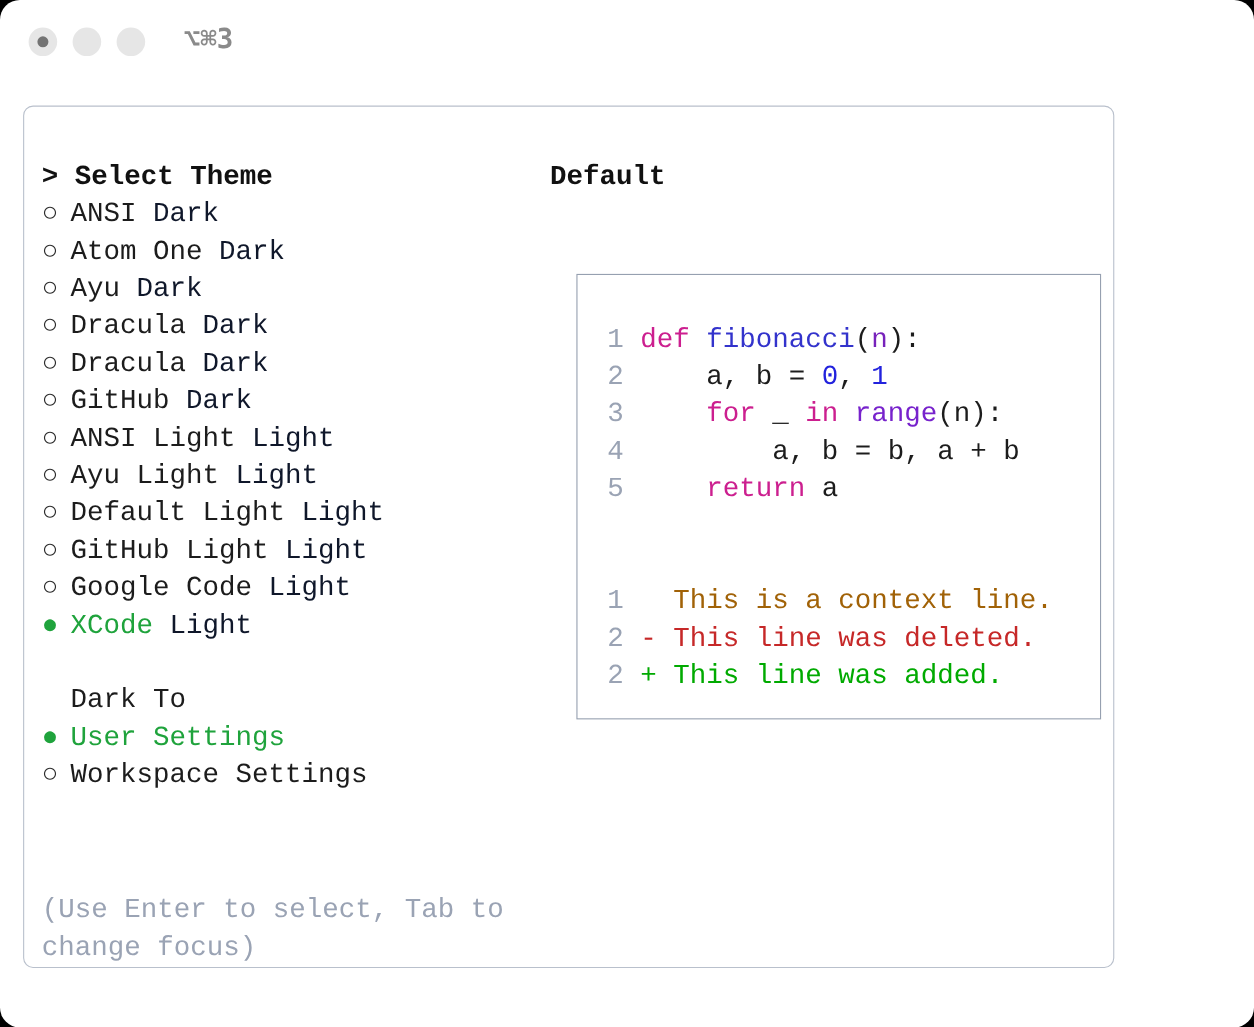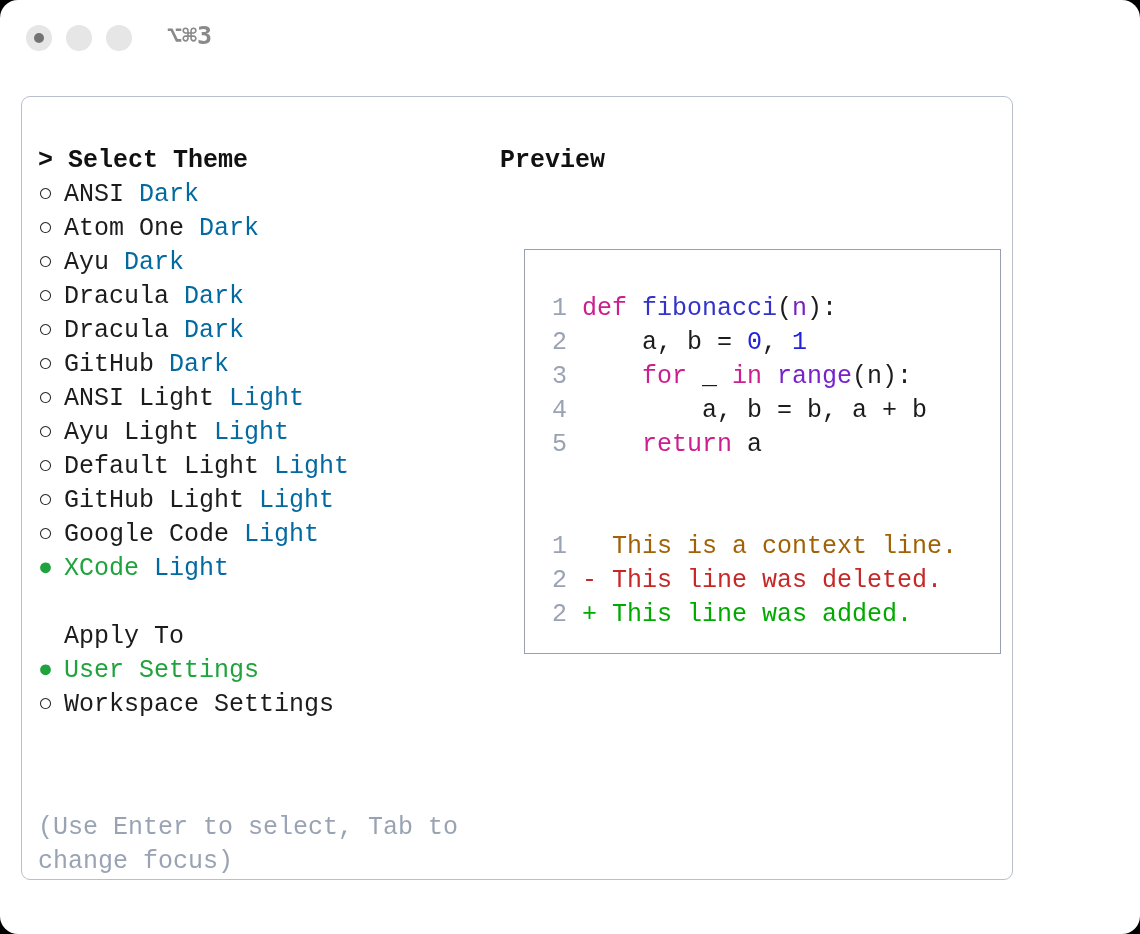--- a/index.html
+++ b/index.html
@@ -98,21 +98,21 @@
     color: #111111;
   }
   .bullet {
     display: inline-block;
     width: 26px;
     color: #2b2b2b;
   }
   .bullet.sel { color: #1fa33c; }
   .label-sel { color: #1fa33c; }
   .variant {
-    color: #0369a1;
+    color: #0f172a;
   }
   .spacer-row { height: 34px; }
   #hint {
     position: absolute;
     left: 16px;
     top: 714px;
     width: 430px;
     font-size: 25px;
     line-height: 34px;
     color: #9aa3b4;
@@ -198,31 +198,31 @@
           <div class="row"><span class="bullet">○</span><span>ANSI Light</span><span> </span><span class="variant">Light</span></div>
           <div class="row"><span class="bullet">○</span><span>Ayu Light</span><span> </span><span class="variant">Light</span></div>
           <div class="row"><span class="bullet">○</span><span>Default Light</span><span> </span><span class="variant">Light</span></div>
           <div class="row"><span class="bullet">○</span><span>GitHub Light</span><span> </span><span class="variant">Light</span></div>
           <div class="row"><span class="bullet">○</span><span>Google Code</span><span> </span><span class="variant">Light</span></div>
           <div class="row"><span class="bullet sel">●</span><span class="label-sel">XCode</span><span> </span><span class="variant">Light</span></div>
         </div>
 
       <div class="row spacer-row"></div>
 
-      <div class="row"><span class="bullet"> </span><span>Apply To</span></div>
+      <div class="row"><span class="bullet"> </span><span>Dark To</span></div>
 
       <div id="apply-items">
           <div class="row"><span class="bullet sel">●</span><span class="label-sel">User Settings</span></div>
           <div class="row"><span class="bullet">○</span><span>Workspace Settings</span></div>
         </div>
     </div>
 
     <div id="hint">(Use Enter to select, Tab to change focus)</div>
 
     <div id="right-col">
-      <div id="preview-title">Preview</div>
+      <div id="preview-title">Default</div>
       <div id="preview-box">
         <div id="code"><div class="codeline"><span class="lno">1</span><span> </span><span class="tok-kw">def </span><span class="tok-fn">fibonacci</span><span class="tok-pln">(</span><span class="tok-var">n</span><span class="tok-pln">):</span></div><div class="codeline"><span class="lno">2</span><span> </span><span class="tok-pln">    a, b = </span><span class="tok-num">0</span><span class="tok-pln">, </span><span class="tok-num">1</span></div><div class="codeline"><span class="lno">3</span><span> </span><span class="tok-kw">    for </span><span class="tok-pln">_ </span><span class="tok-kw">in </span><span class="tok-call">range</span><span class="tok-pln">(n):</span></div><div class="codeline"><span class="lno">4</span><span> </span><span class="tok-pln">        a, b = b, a + b</span></div><div class="codeline"><span class="lno">5</span><span> </span><span class="tok-kw">    return </span><span class="tok-pln">a</span></div><div class="blank-line"></div><div class="blank-line"></div><div class="codeline"><span class="lno">1</span><span> </span><span class="tok-ctx">  </span><span class="tok-ctx">This is a context line.</span></div><div class="codeline"><span class="lno">2</span><span> </span><span class="tok-del">- </span><span class="tok-del">This line was deleted.</span></div><div class="codeline"><span class="lno">2</span><span> </span><span class="tok-add">+ </span><span class="tok-add">This line was added.</span></div></div>
       </div>
     </div>
 
   </div>
 </div>
 
 </body></html>

